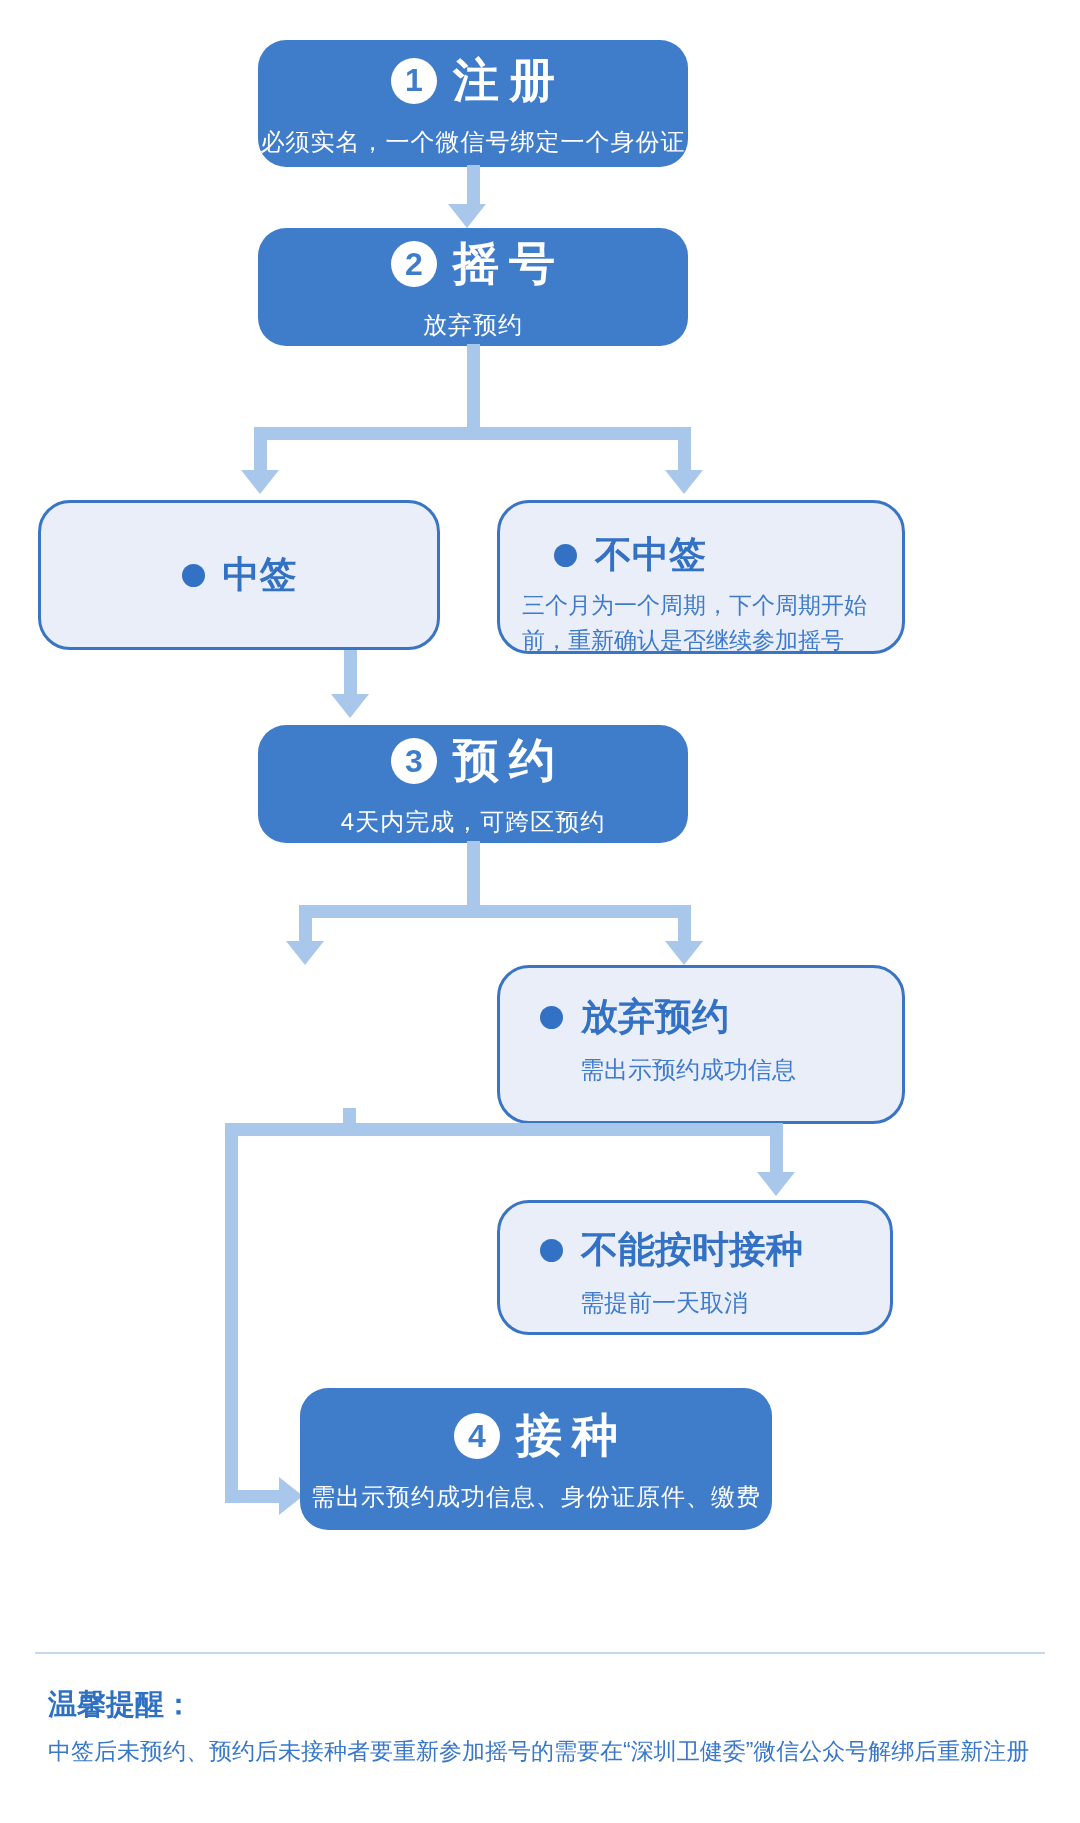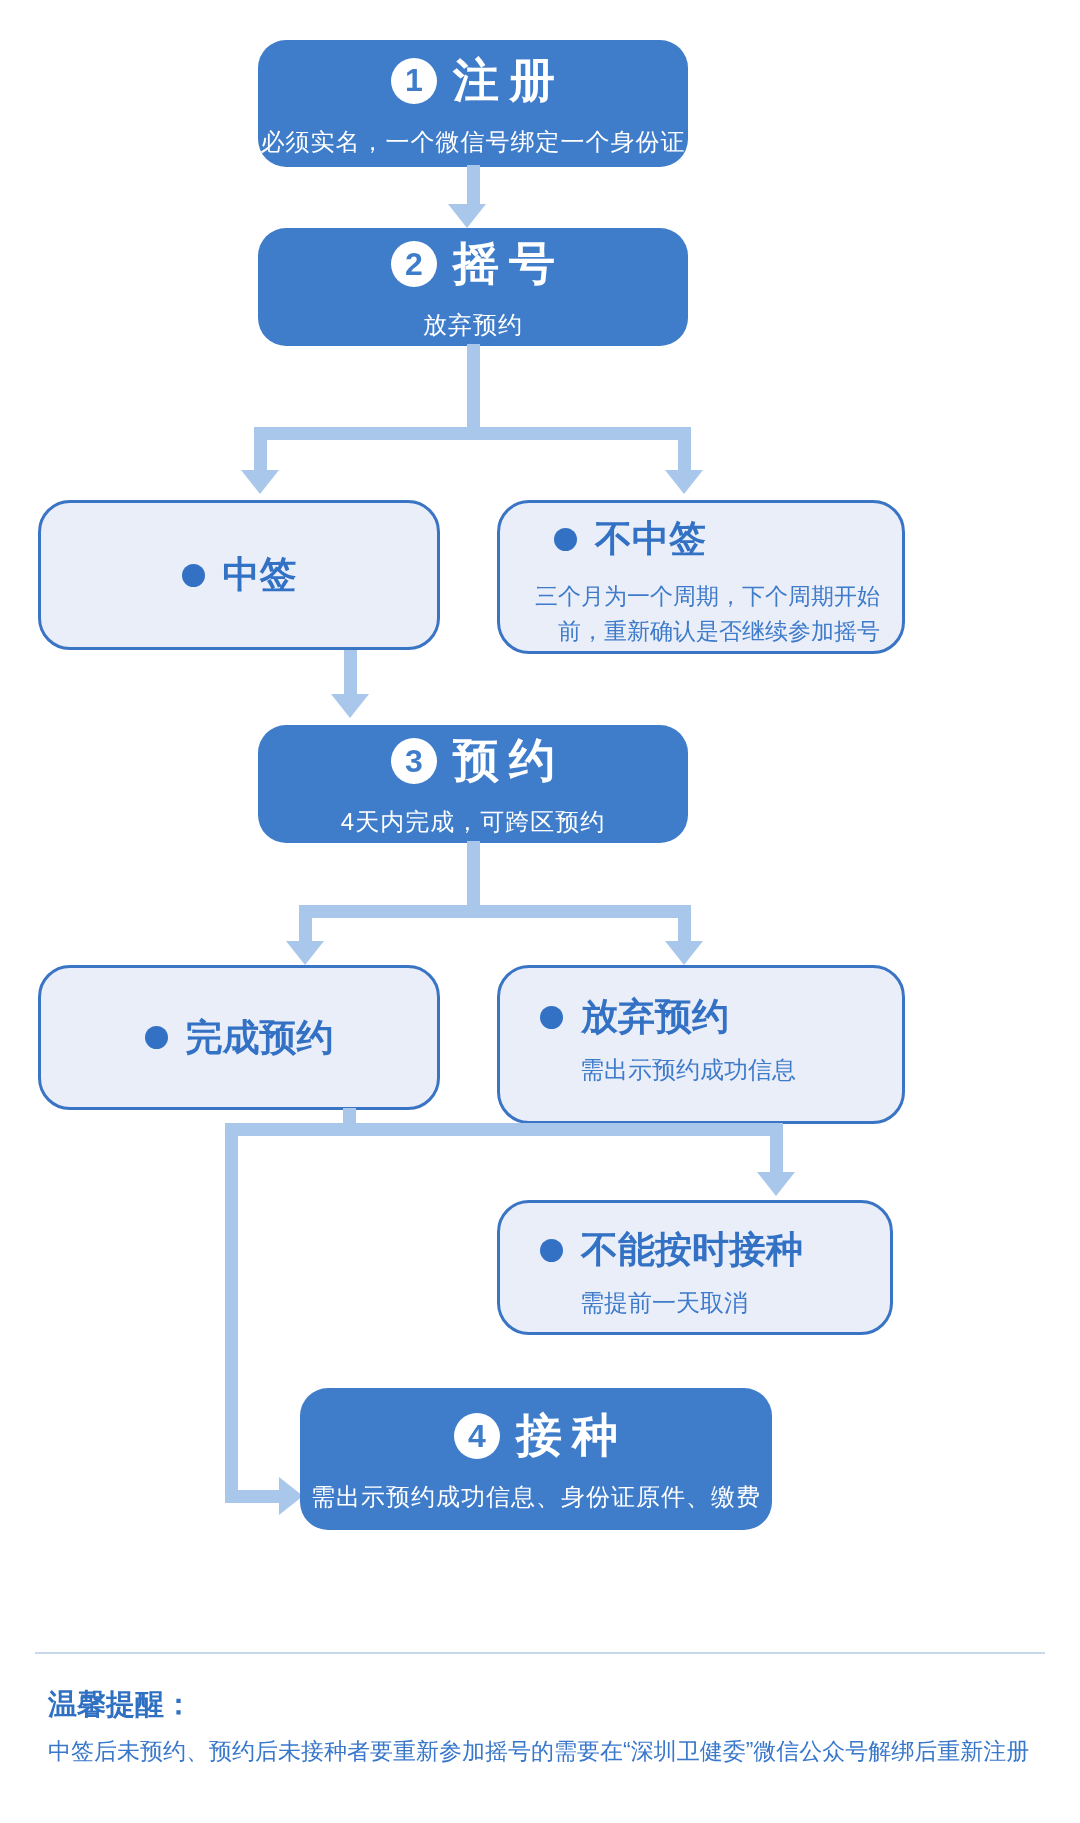--- a/index.html
+++ b/index.html
@@ -49,23 +49,23 @@
   #box-step2{left:258px;top:228px;width:430px;height:118px;}
 
   #connB-stub{left:467px;top:344px;width:13px;height:90px;}
   #connB-hbar{left:254px;top:427px;width:437px;height:13px;}
   #connB-ldrop{left:254px;top:427px;width:13px;height:46px;}
   #connB-lhead{left:241px;top:470px;}
   #connB-rdrop{left:678px;top:427px;width:13px;height:46px;}
   #connB-rhead{left:665px;top:470px;}
 
   #box-win{left:38px;top:500px;width:402px;height:150px;}
-  #box-lose{left:497px;top:500px;width:408px;height:154px;padding-top:11px;}
+  #box-lose{left:497px;top:500px;width:408px;height:154px;padding-top:27px;}
   #box-lose .light-title{margin-left:54px;}
-  #box-lose .light-desc{width:358px;margin:15px auto 0;text-align:right;}
+  #box-lose .light-desc{width:358px;margin:8px auto 0;text-align:left;}
 
   #connC-shaft{left:344px;top:650px;width:13px;height:46px;}
   #connC-head{left:331px;top:694px;}
   #box-step3{left:258px;top:725px;width:430px;height:118px;}
 
   #connD-stub{left:467px;top:841px;width:13px;height:72px;}
   #connD-hbar{left:299px;top:905px;width:392px;height:13px;}
   #connD-ldrop{left:299px;top:905px;width:13px;height:42px;}
   #connD-lhead{left:286px;top:941px;}
   #connD-rdrop{left:678px;top:905px;width:13px;height:42px;}
@@ -150,26 +150,20 @@
     <div class="step-sub">4天内完成，可跨区预约</div>
   </div>
 
   <div class="conn" id="connD-stub"></div>
   <div class="conn" id="connD-hbar"></div>
   <div class="conn" id="connD-ldrop"></div>
   <div class="head-down" id="connD-lhead"></div>
   <div class="conn" id="connD-rdrop"></div>
   <div class="head-down" id="connD-rhead"></div>
 
-  <div class="light-box light-center" id="box-complete">
-    <div class="light-title">
-      <span class="bullet"></span>
-      <span>完成预约</span>
-    </div>
-  </div>
 
   <div class="light-box" id="box-giveup">
     <div class="light-title">
       <span class="bullet"></span>
       <span>放弃预约</span>
     </div>
     <div class="light-desc">需出示预约成功信息</div>
   </div>
 
   <div class="conn" id="connE-stub"></div>

